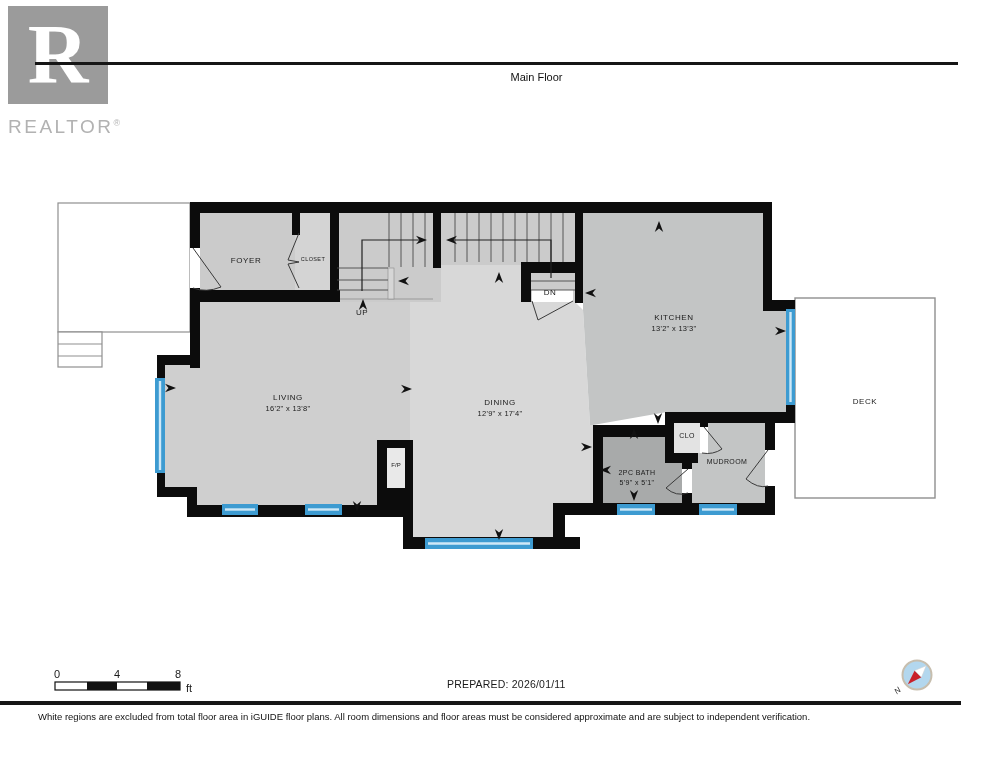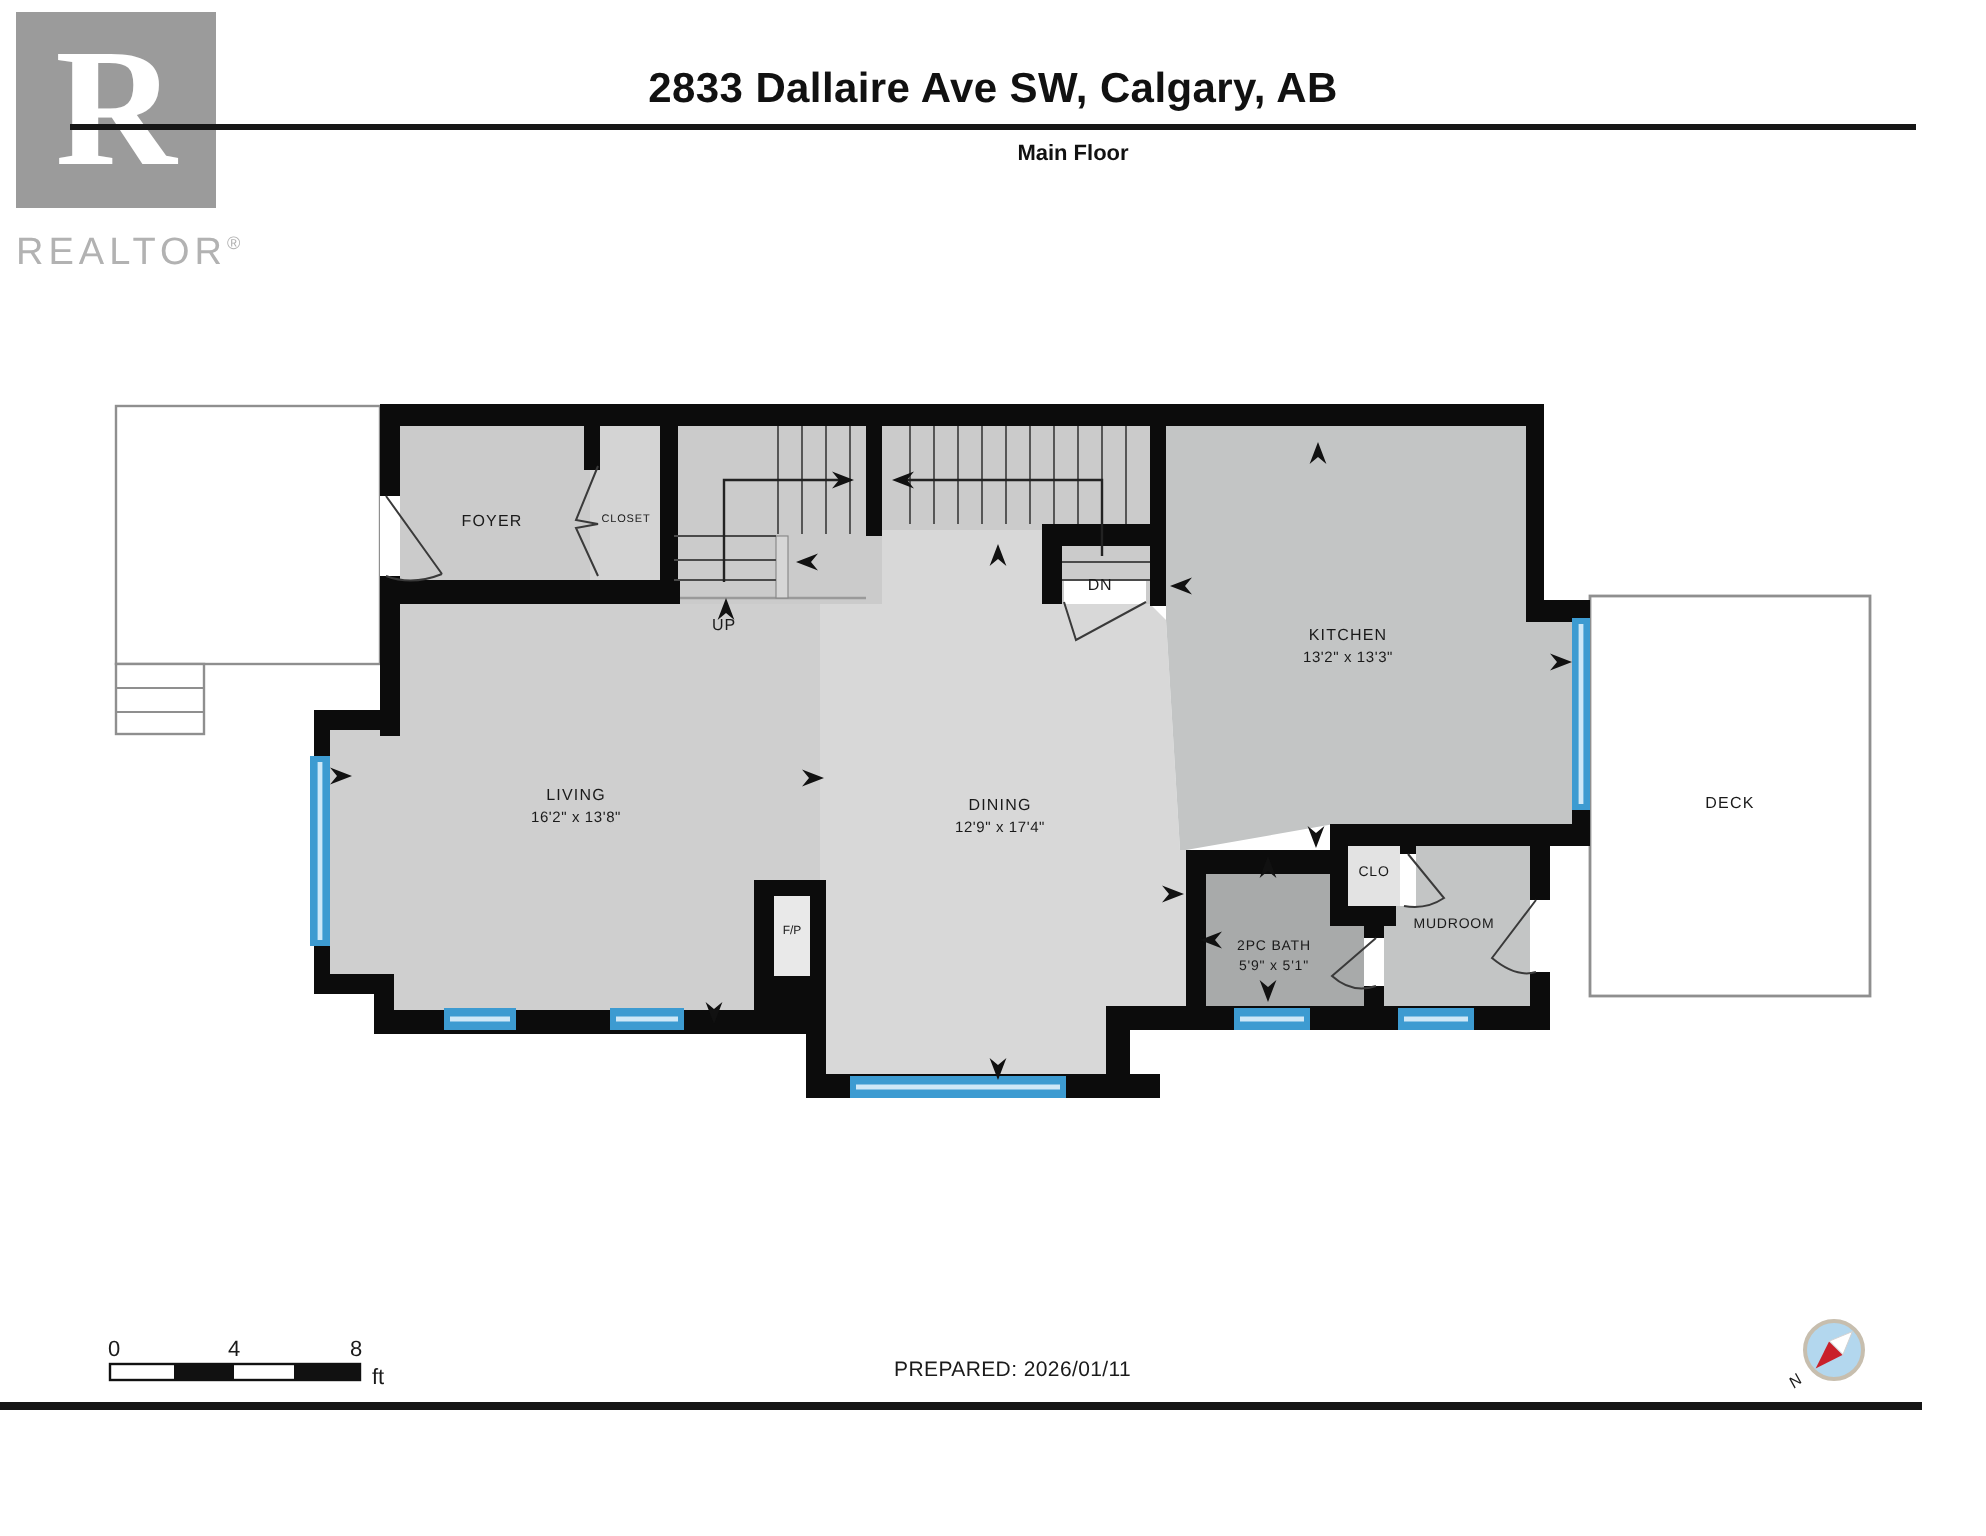--- a/index.html
+++ b/index.html
@@ -9,21 +9,21 @@
   .logo{position:absolute;left:8px;top:6px;width:120px;}
   .logo-box{width:100px;height:98px;background:#9b9b9b;display:flex;align-items:center;justify-content:center;}
   .logo-r{font-family:"Liberation Serif",serif;font-weight:bold;font-size:84px;line-height:1;color:#fff;}
   .logo-word{margin-top:12px;font-size:19px;letter-spacing:2.5px;color:#b2b2b2;white-space:nowrap;}
   .logo-word sup{font-size:9px;letter-spacing:0;}
   .title{position:absolute;top:33px;left:0;width:100%;text-align:center;
          font-size:21px;font-weight:bold;letter-spacing:0.2px;}
   .title-rule{position:absolute;top:62px;left:35px;width:923px;height:2.5px;background:#161616;}
   .subtitle{position:absolute;top:70px;left:0;right:0;display:flex;justify-content:center;
             transform:translateX(40px);font-size:11px;line-height:14px;}
-  .subtitle .flabel{font-weight:bold;}
+  .subtitle .flabel{font-weight:normal;}
   
   .footer-rule{position:absolute;top:701px;left:0;width:961px;height:4px;background:#161616;}
   .footer-note{position:absolute;top:711px;left:38px;width:920px;font-size:9.5px;color:#111;}
   svg{position:absolute;left:0;top:0;}
   svg text{font-family:"Liberation Sans",sans-serif;fill:#1a1a1a;}
   .room-name{font-size:8px;letter-spacing:0.6px;}
   .room-dims{font-size:7.5px;letter-spacing:0.3px;}
   .tiny{font-size:5.5px;letter-spacing:0.4px;}
   .small7{font-size:7px;letter-spacing:0.4px;}
   .updn{font-size:8px;letter-spacing:0.4px;}
@@ -36,21 +36,20 @@
 
 <div class="page">
 
   <div class="logo">
     <div class="logo-box">
       <span class="logo-r">R</span>
     </div>
     <div class="logo-word"><span>REALTOR</span><sup>®</sup></div>
   </div>
 
-  <div class="title">2833 Dallaire Ave SW, Calgary, AB</div>
   <div class="title-rule"></div>
   <div class="subtitle">
     <div class="flabel">Main Floor</div>
   </div>
 
   <svg width="993" height="768" viewBox="0 0 993 768">
 
     <g>
       <rect x="58" y="203" width="132" height="129" fill="#ffffff" stroke="#8f8f8f" stroke-width="1.2"></rect>
       <rect x="58" y="332" width="44" height="35" fill="#ffffff" stroke="#8f8f8f" stroke-width="1.2"></rect>
@@ -228,13 +227,14 @@
       <circle cx="917" cy="675" r="14.5" fill="#b3d7ee" stroke="#c7beae" stroke-width="2"></circle>
       <g transform="translate(917,675) rotate(225)">
         <polygon points="0,-13 -4.8,1.5 4.8,1.5" fill="#c9202a"></polygon>
         <polygon points="0,13 -4.8,1.5 4.8,1.5" fill="#ffffff" stroke="#d0d0d0" stroke-width="0.5"></polygon>
       </g>
       <text class="north" x="898" y="693" text-anchor="middle" transform="rotate(-40 898 691)">N</text>
     </g>
   </svg>
 
   <div class="footer-rule"></div>
+  <div class="footer-note">White regions are excluded from total floor area in iGUIDE floor plans. All room dimensions and floor areas must be considered approximate and are subject to independent verification.</div>
 </div>
 
 </body></html>

